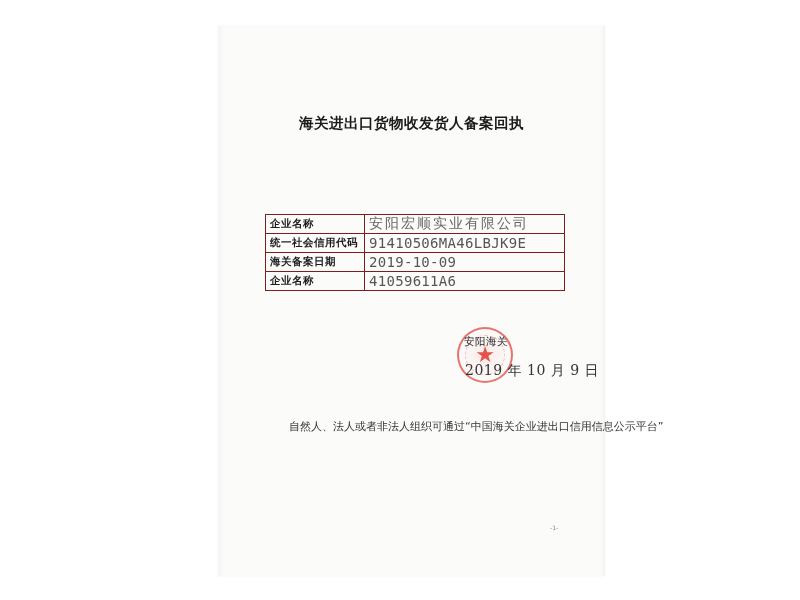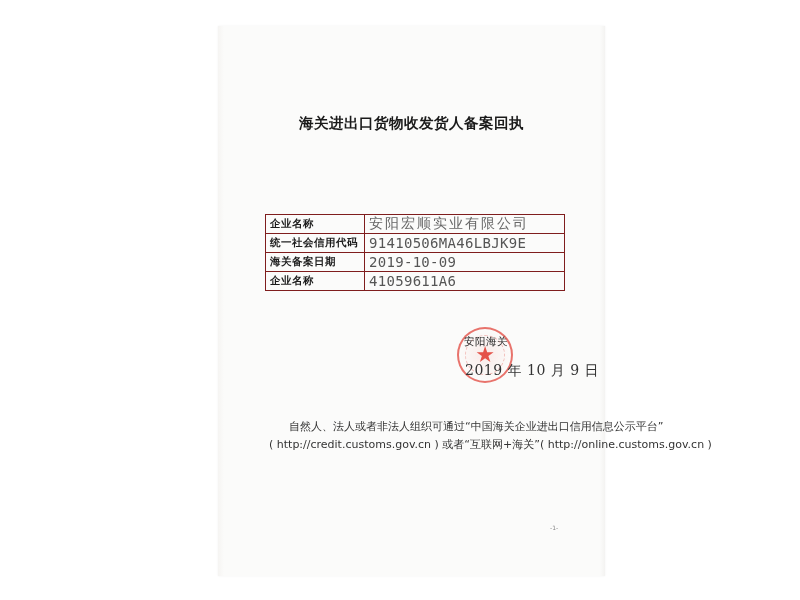--- a/index.html
+++ b/index.html
@@ -154,17 +154,16 @@
   <div class="stamp">
     <div class="inner-ring"></div>
     <span class="star">★</span>
   </div>
 
   <div class="issuer">安阳海关</div>
   <div class="issue-date">2019 年 10 月 9 日</div>
 
   <div class="notice">
     <div class="line1">自然人、法人或者非法人组织可通过“中国海关企业进出口信用信息公示平台”</div>
-    <div class="line2">( http://credit.customs.gov.cn ) 或者“互联网+海关”( http://online.customs.gov.cn )</div>
   </div>
 
   <div class="page-num">-1-</div>
 </div>
 
 </body></html>

